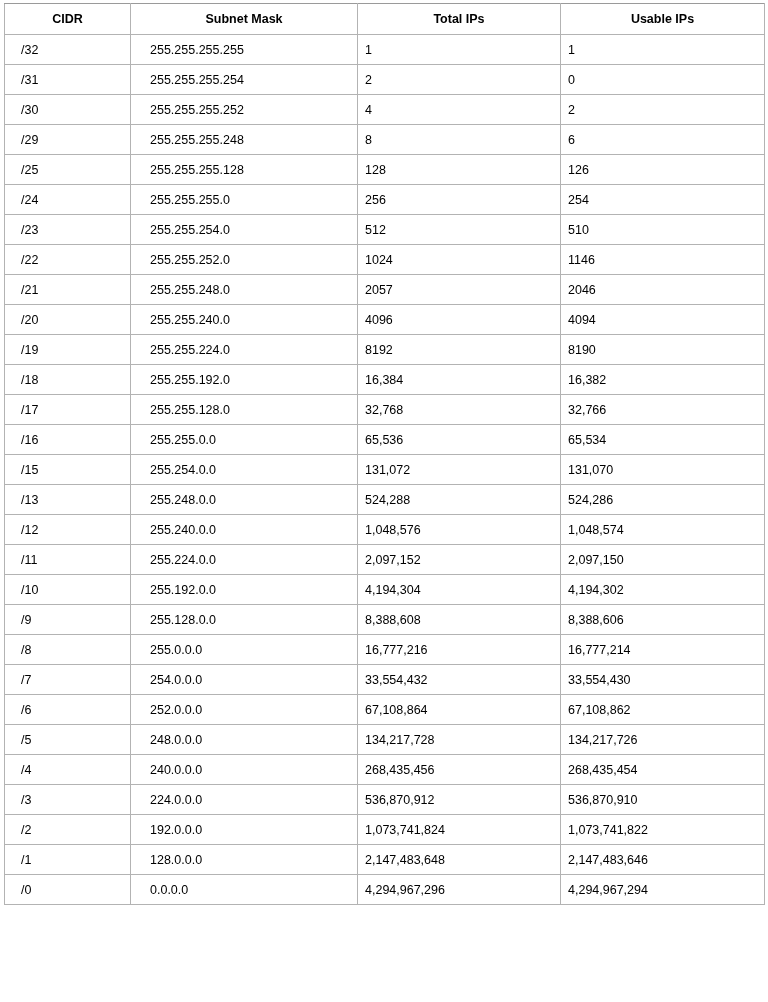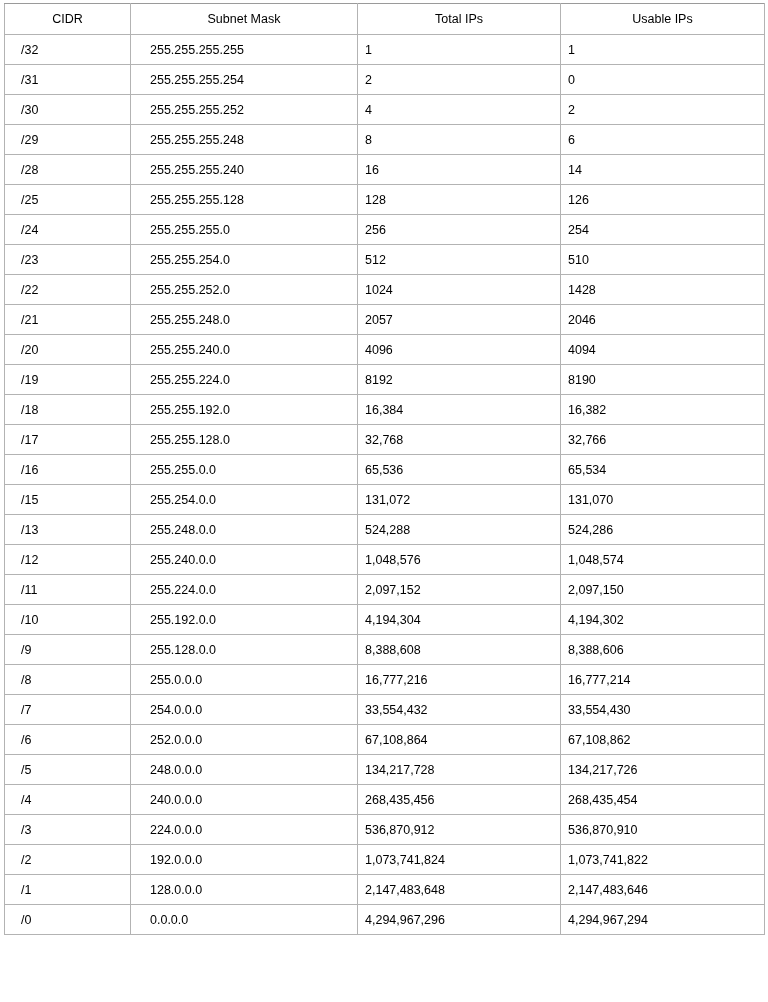--- a/index.html
+++ b/index.html
@@ -37,21 +37,21 @@
     border: 1px solid #b3b3b3;
     height: 29px;
     font-size: 12.5px;
     line-height: 14px;
     padding: 0 6px;
     vertical-align: middle;
     white-space: nowrap;
     overflow: hidden;
   }
   table.cidr-table thead th {
-    font-weight: normal;
+    font-weight: bold;
     text-align: center;
     height: 30px;
     border-top: 1px solid #9a9a9a;
   }
   table.cidr-table tbody td {
     text-align: left;
     font-weight: normal;
   }
   table.cidr-table tbody td.col-cidr { padding-left: 16px; }
   table.cidr-table tbody td.col-mask { padding-left: 19px; }
@@ -96,26 +96,20 @@
           <td class="col-total">4</td>
           <td class="col-usable">2</td>
         </tr>
         <tr>
           <td class="col-cidr">/29</td>
           <td class="col-mask">255.255.255.248</td>
           <td class="col-total">8</td>
           <td class="col-usable">6</td>
         </tr>
         <tr>
-          <td class="col-cidr">/28</td>
-          <td class="col-mask">255.255.255.240</td>
-          <td class="col-total">16</td>
-          <td class="col-usable">14</td>
-        </tr>
-        <tr>
           <td class="col-cidr">/25</td>
           <td class="col-mask">255.255.255.128</td>
           <td class="col-total">128</td>
           <td class="col-usable">126</td>
         </tr>
         <tr>
           <td class="col-cidr">/24</td>
           <td class="col-mask">255.255.255.0</td>
           <td class="col-total">256</td>
           <td class="col-usable">254</td>
@@ -123,21 +117,21 @@
         <tr>
           <td class="col-cidr">/23</td>
           <td class="col-mask">255.255.254.0</td>
           <td class="col-total">512</td>
           <td class="col-usable">510</td>
         </tr>
         <tr>
           <td class="col-cidr">/22</td>
           <td class="col-mask">255.255.252.0</td>
           <td class="col-total">1024</td>
-          <td class="col-usable">1428</td>
+          <td class="col-usable">1146</td>
         </tr>
         <tr>
           <td class="col-cidr">/21</td>
           <td class="col-mask">255.255.248.0</td>
           <td class="col-total">2057</td>
           <td class="col-usable">2046</td>
         </tr>
         <tr>
           <td class="col-cidr">/20</td>
           <td class="col-mask">255.255.240.0</td>

